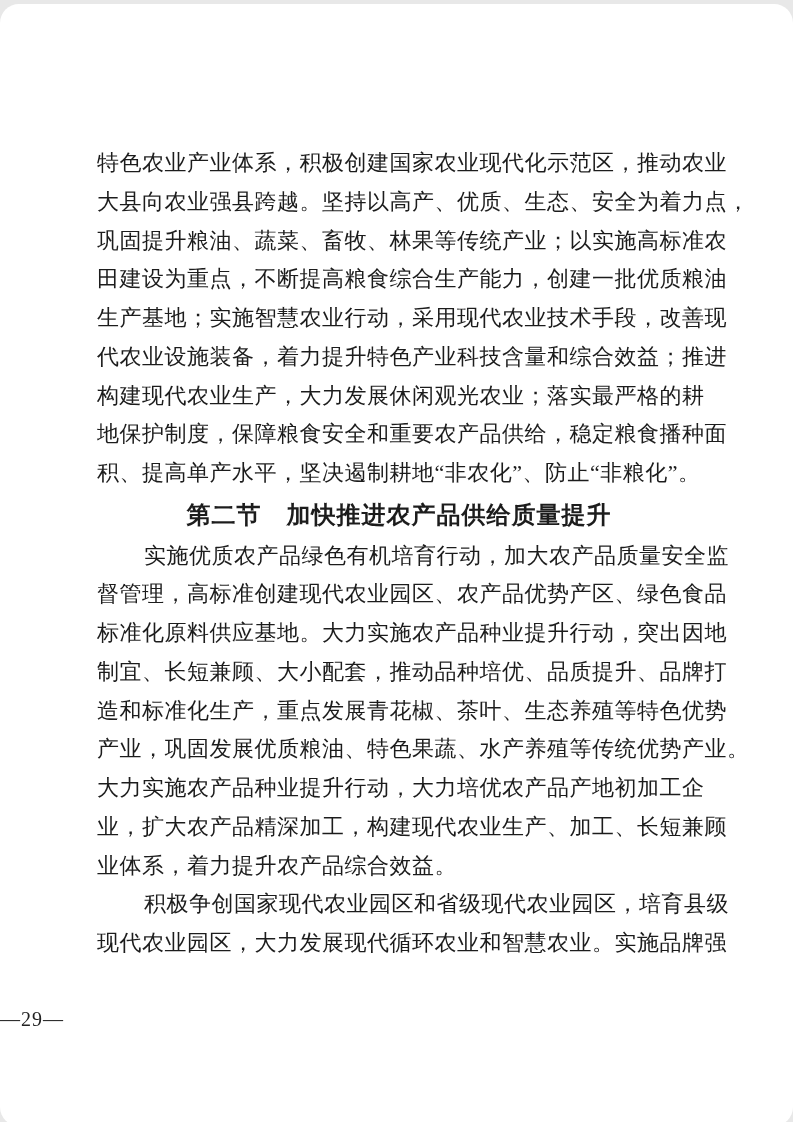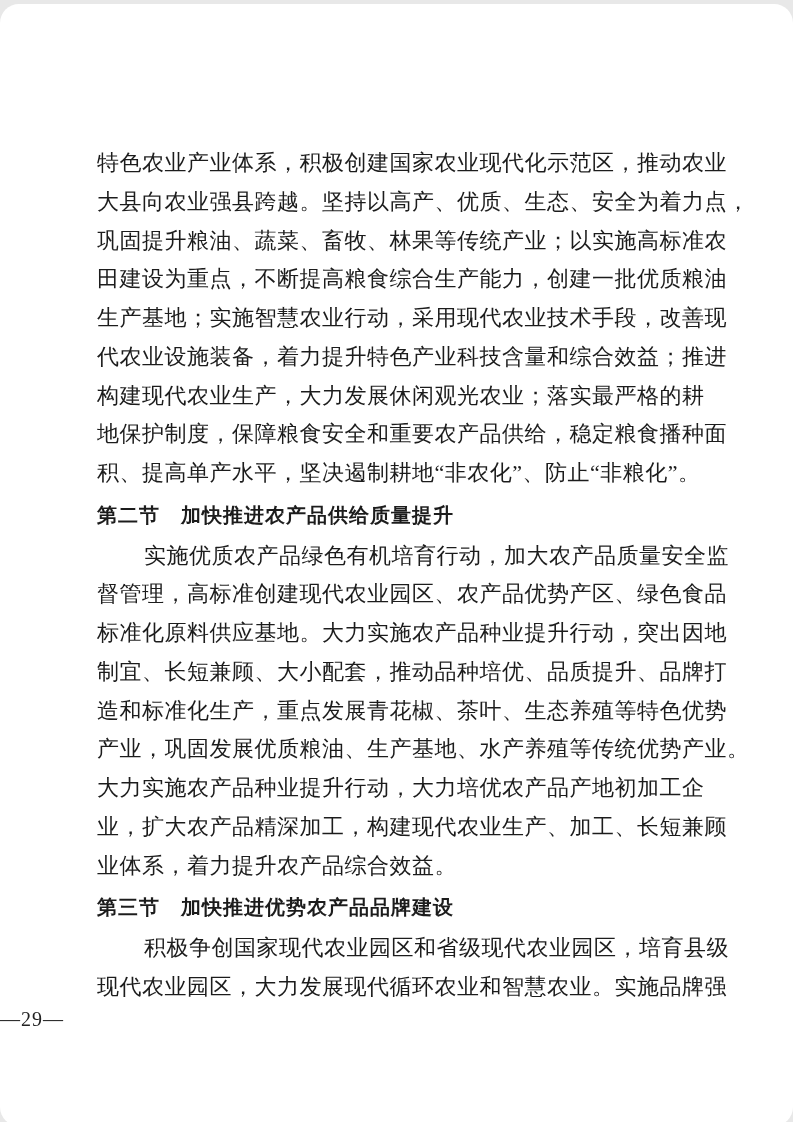--- a/index.html
+++ b/index.html
@@ -38,24 +38,25 @@
     white-space: nowrap;
   }
   .text-line.line-indent {
     padding-left: 47px;
   }
   .text-line.line-end {
     text-align-last: left;
   }
   .heading {
     margin: 3px 0 2px 0;
-    font-size: 20px;
+    font-size: 24px;
     font-weight: bold;
     line-height: 38.75px;
     height: 38.75px;
+    text-align: center;
     letter-spacing: 1px;
   }
   .page-number {
     position: absolute;
     left: 0;
     right: 0;
     top: 1001px;
     text-align: left;
     font-size: 20px;
     line-height: 28px;
@@ -82,27 +83,26 @@
       </div>
 
     <h2 class="heading">第二节　加快推进农产品供给质量提升</h2>
 
     <div class="para">
         <div class="text-line line-indent">实施优质农产品绿色有机培育行动，加大农产品质量安全监</div>
         <div class="text-line">督管理，高标准创建现代农业园区、农产品优势产区、绿色食品</div>
         <div class="text-line">标准化原料供应基地。大力实施农产品种业提升行动，突出因地</div>
         <div class="text-line">制宜、长短兼顾、大小配套，推动品种培优、品质提升、品牌打</div>
         <div class="text-line">造和标准化生产，重点发展青花椒、茶叶、生态养殖等特色优势</div>
-        <div class="text-line">产业，巩固发展优质粮油、生产基地、水产养殖等传统优势产业。</div>
+        <div class="text-line">产业，巩固发展优质粮油、特色果蔬、水产养殖等传统优势产业。</div>
         <div class="text-line">大力实施农产品种业提升行动，大力培优农产品产地初加工企</div>
         <div class="text-line">业，扩大农产品精深加工，构建现代农业生产、加工、长短兼顾</div>
         <div class="text-line line-end">业体系，着力提升农产品综合效益。</div>
       </div>
 
-    <h2 class="heading">第三节　加快推进优势农产品品牌建设</h2>
 
     <div class="para">
         <div class="text-line line-indent">积极争创国家现代农业园区和省级现代农业园区，培育县级</div>
         <div class="text-line">现代农业园区，大力发展现代循环农业和智慧农业。实施品牌强</div>
       </div>
 
   </div>
 
   <div class="page-number">—29—</div>
 </div>

